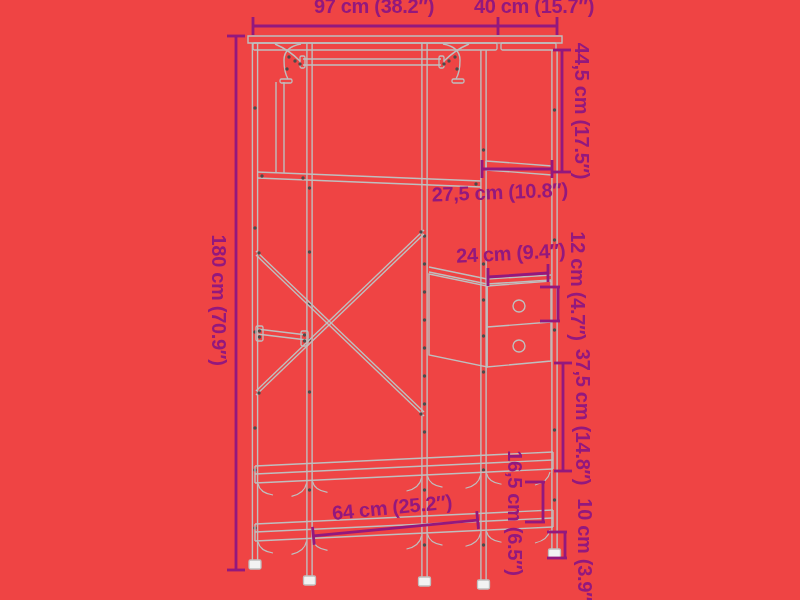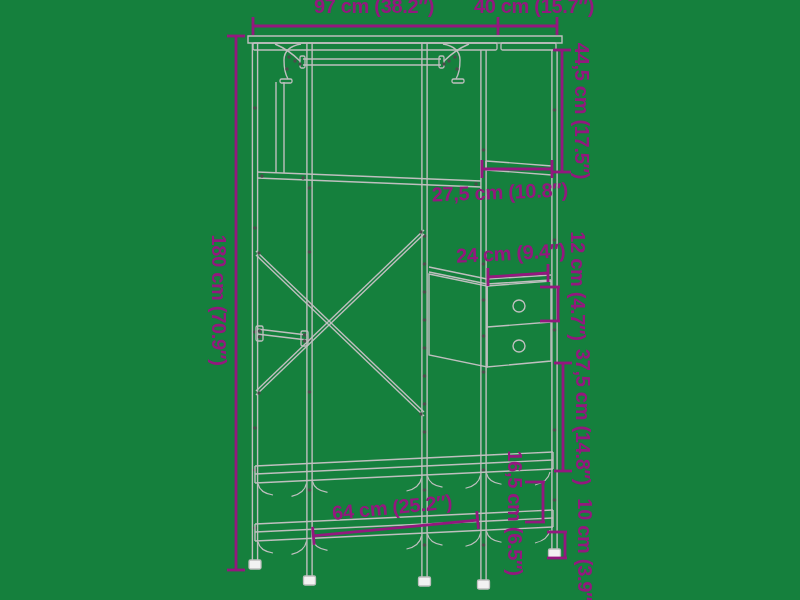--- a/index.html
+++ b/index.html
@@ -1,16 +1,16 @@
 <!DOCTYPE html>
 <html><head>
 <meta charset="utf-8">
 <style>
   html,body{margin:0;padding:0;background:#fff;}
-  .stage{position:relative;width:800px;height:600px;background:#15803d;overflow:hidden;
+  .stage{position:relative;width:800px;height:600px;background:#ef4444;overflow:hidden;
          font-family:"Liberation Sans", sans-serif;}
   svg{display:block;width:800px;height:600px;}
   .dim-stroke{stroke:#93187E;stroke-width:2.8;fill:none;stroke-linecap:butt;}
   .dim-text{font-family:"Liberation Sans", sans-serif;font-weight:700;font-size:20px;
             fill:#93187E;letter-spacing:-0.3px;}
 </style>
 </head>
 <body>
 
 <div class="stage">

